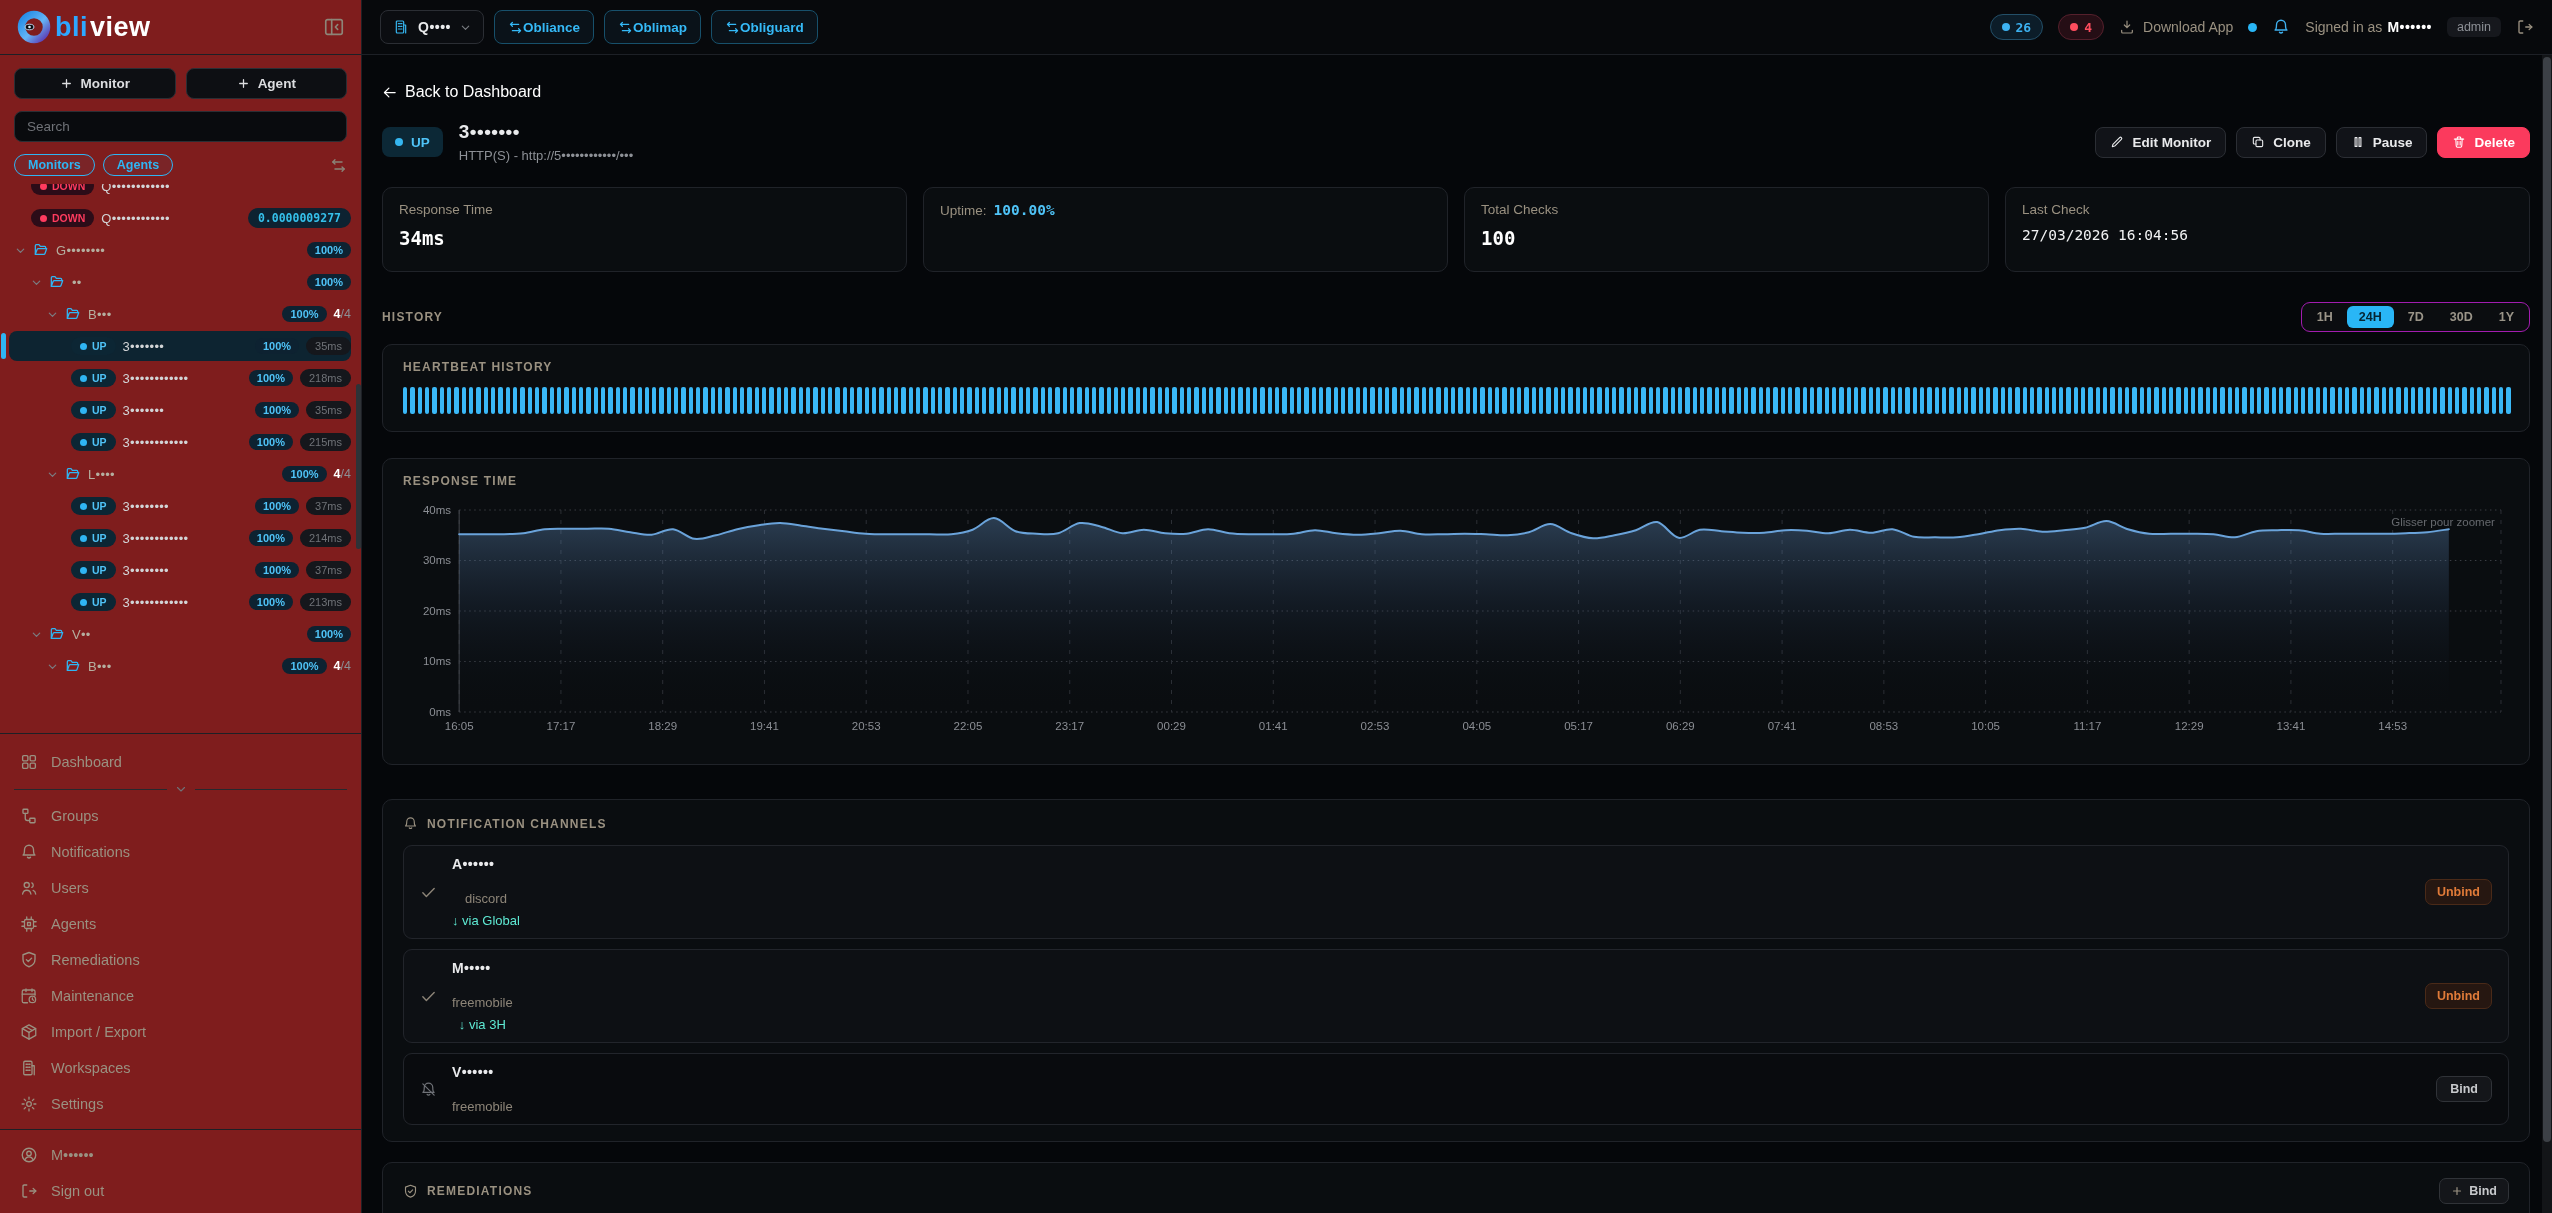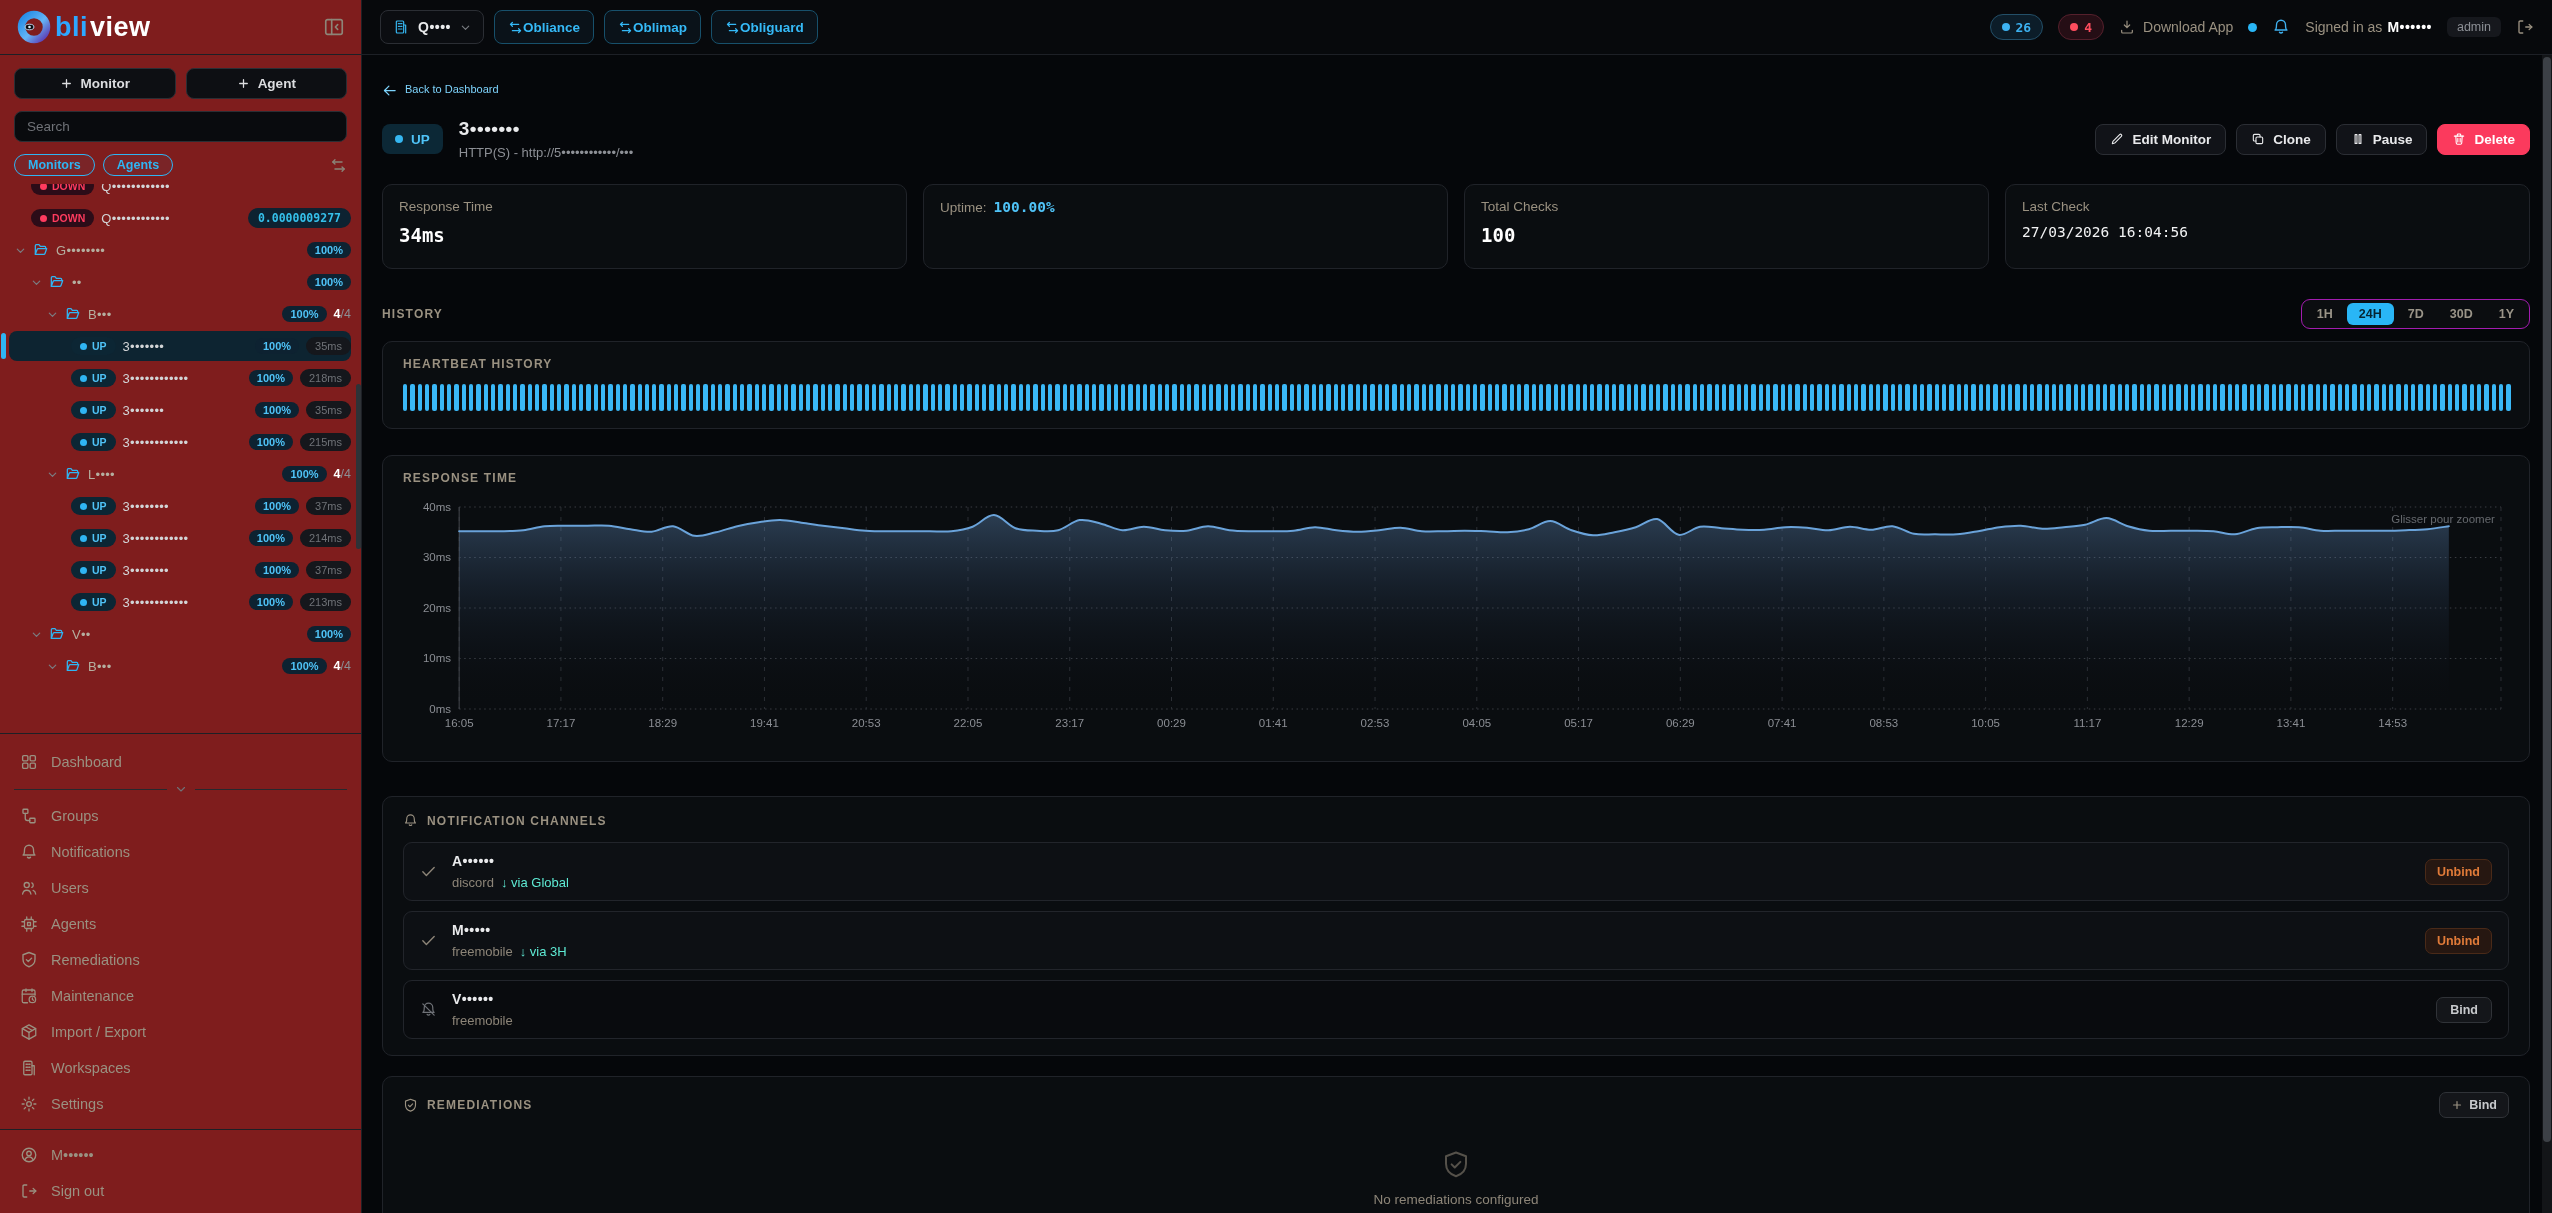--- a/index.html
+++ b/index.html
@@ -70,21 +70,21 @@
   .cnt-red { border:1px solid #55202c; background:#250e15; color:#ff4d5e; } .cnt-red i { background:#ff4d5e; }
   .dl-link { display:flex; align-items:center; gap:8px; color:#9a9181; cursor:pointer; }
   .dl-link .ic { width:16px; height:16px; display:inline-flex; }
   .blue-dot { width:9px; height:9px; border-radius:50%; background:#29b6f6; }
   .bell-top { width:18px; height:18px; color:#3fb0ef; display:inline-flex; cursor:pointer; }
   .signed { color:#9a9181; font-size:14px; } .signed b { color:#fff; margin-left:5px; letter-spacing:.5px; }
   .role-pill { background:#16181d; color:#8b8e94; border-radius:6px; padding:3px 10px; font-size:12.5px; }
   .logout-ic { width:18px; height:18px; color:#9a9181; display:inline-flex; cursor:pointer; }
 
   .content { flex:1; padding:14px 22px 0 20px; position:relative; overflow:hidden; }
-  .back-link { display:inline-flex; gap:8px; color:#7dd3fc; font-size:11px; margin:14px 0 20px; cursor:pointer; }
+  .back-link { display:inline-flex; align-items:center; gap:8px; color:#ffffff; font-size:16px; margin:14px 0 20px; cursor:pointer; }
   .back-link .ic { width:15px; height:15px; display:inline-flex; }
   .mon-header { display:flex; align-items:center; gap:16px; margin-bottom:24px; }
   .up-badge { height:30px; border-radius:8px; background:#0c2836; color:#4fc3f7; font-weight:bold; font-size:13.5px; display:flex; align-items:center; gap:8px; padding:0 13px; }
   .up-badge i { width:8px; height:8px; border-radius:50%; background:#35b6f0; }
   .mon-title { font-size:19px; font-weight:bold; letter-spacing:.5px; }
   .mon-sub { font-size:13px; color:#8d9096; margin-top:5px; }
   .mon-actions { margin-left:auto; display:flex; gap:10px; }
   .act-btn { height:31px; border:1px solid #2b2e34; border-radius:8px; background:#111318; color:#e9eaec; font-weight:bold; font-size:13.5px; display:flex; align-items:center; gap:8px; padding:0 14px; cursor:pointer; }
   .act-btn .ic { width:14px; height:14px; display:inline-flex; }
   .act-delete { background:#fb3a5d; border-color:#fb3a5d; color:#fff; }
@@ -114,21 +114,21 @@
 
   .nc-card { padding:16px 20px 16px; margin-bottom:20px; }
   .nc-head { display:flex; align-items:center; gap:9px; }
   .nc-head .ic { width:15px; height:15px; color:#9a9181; display:inline-flex; }
   .nc-list { margin-top:14px; }
   .nc-row { border:1px solid #22252b; border-radius:9px; background:#0d1014; padding:10px 16px; display:flex; align-items:center; gap:15px; margin-bottom:10px; }
   .nc-row.unbound { background:#090b0e; }
   .nc-row:last-child { margin-bottom:0; }
   .nc-state-ic { width:17px; height:17px; color:#8d8578; display:inline-flex; flex:none; }
   .nc-name { font-size:14px; font-weight:bold; letter-spacing:.4px; }
-  .nc-sub { margin-top:6px; font-size:13px; color:#8d8578; display:flex; align-items:center; gap:7px; }
+  .nc-sub { margin-top:19px; font-size:13px; color:#8d8578; display:flex; align-items:center; gap:7px;flex-direction:column; }
   .nc-via { color:#5eead4; font-size:13px; }
   .nc-action { margin-left:auto; }
   .unbind-btn { padding:5px 11px; border-radius:7px; background:#261711; border:1px solid #4a2a18; color:#e07b39; font-weight:bold; font-size:12.5px; cursor:pointer; }
   .bind-btn { padding:5px 13px; border-radius:7px; background:#14161a; border:1px solid #303338; color:#c7c9cc; font-weight:bold; font-size:12.5px; cursor:pointer; }
 
   .rem-card { padding:15px 20px; height:220px; }
   .rem-head { display:flex; align-items:center; }
   .rem-head .ttl { display:flex; align-items:center; gap:9px; }
   .rem-head .ic { width:15px; height:15px; color:#9a9181; display:inline-flex; }
   .rem-bind { margin-left:auto; display:flex; align-items:center; gap:6px; padding:5px 11px; border-radius:7px; background:#14161a; border:1px solid #303338; color:#c7c9cc; font-weight:bold; font-size:12.5px; cursor:pointer; }

